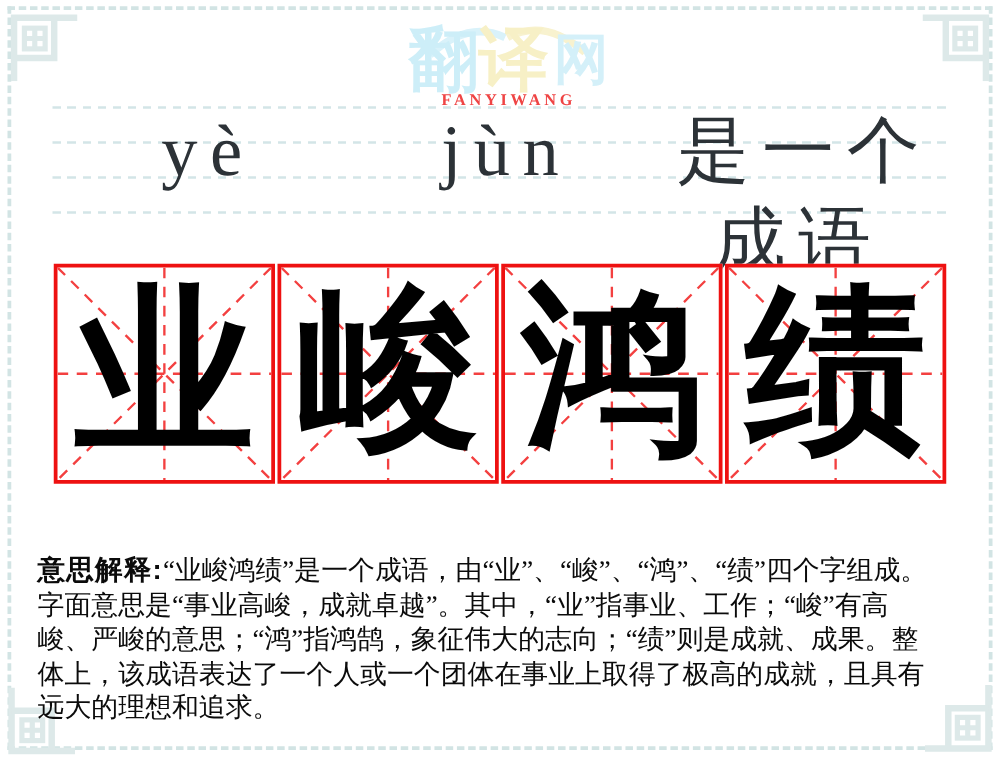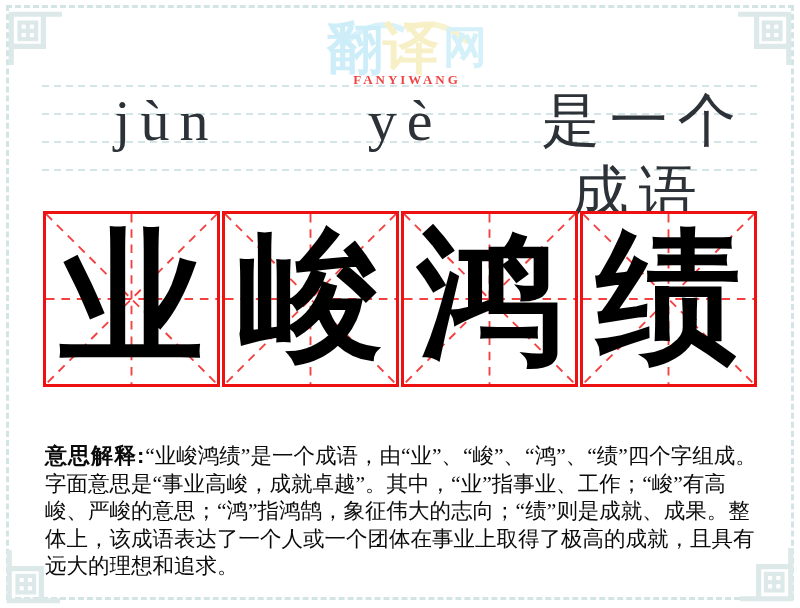--- a/index.html
+++ b/index.html
@@ -69,21 +69,21 @@
   .hz-box svg.guides { position: absolute; left: 0; top: 0; width: 100%; height: 100%; }
   .hz-char {
     position: absolute; left: 0; top: 0; width: 100%; height: 100%;
     display: flex; align-items: center; justify-content: center;
     font-family: "Liberation Serif", "DejaVu Serif", serif;
     font-weight: 900; font-size: 144px; line-height: 1; color: #000;
   }
 
   
   .explain {
-    position: absolute; left: 45px; top: 442px; width: 722px;
+    position: absolute; left: 30px; top: 442px; width: 722px;
     font-size: 21.5px; line-height: 27.6px; color: #0b0b0b;
     font-family: "Liberation Serif", "DejaVu Serif", serif;
   }
   .explain .label {
     font-family: "Liberation Sans", "DejaVu Sans", sans-serif;
     font-weight: 800; font-size: 22px; letter-spacing: 1px;
   }
 </style>
 </head>
 <body>
@@ -143,22 +143,22 @@
   </div>
   <div class="caption">FANYIWANG</div>
 </div>
 
 <div class="py-line" style="top:85px"></div>
 <div class="py-line" style="top:113px"></div>
 <div class="py-line" style="top:141px"></div>
 <div class="py-line" style="top:169px"></div>
 
 <div class="py-row">
+  <div class="py-cell">yè</div>
   <div class="py-cell">jùn</div>
-  <div class="py-cell">yè</div>
   <div class="py-cell">是一个成语</div>
 </div>
 
 <div class="hz-grid">
   <div class="hz-box">
     <svg class="guides" viewBox="0 0 100 100" preserveAspectRatio="none">
       <g stroke="#f34040" stroke-width="1.1" stroke-dasharray="5 4" vector-effect="non-scaling-stroke">
         <line x1="0" y1="50" x2="100" y2="50"></line>
         <line x1="50" y1="0" x2="50" y2="100"></line>
         <line x1="0" y1="0" x2="100" y2="100"></line>

